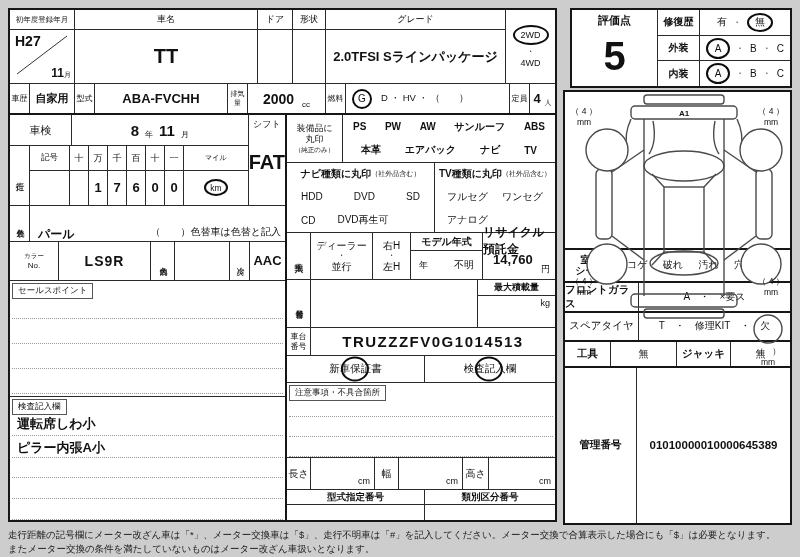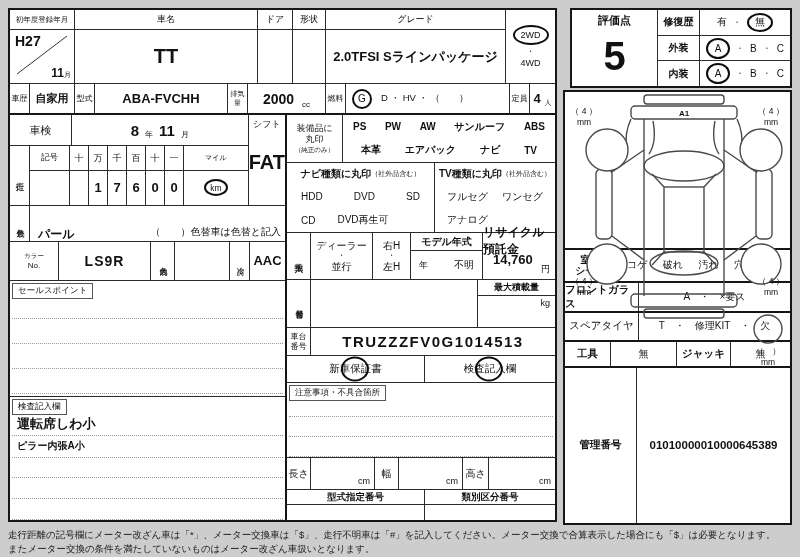--- a/index.html
+++ b/index.html
@@ -191,21 +191,21 @@
     <span class="tab">セールスポイント</span>
     <div class="dotted" style="height:20px;margin:0 2px"></div>
     <div class="dotted" style="height:25px;margin:0 2px"></div>
     <div class="dotted" style="height:25px;margin:0 2px"></div>
     <div class="dotted" style="height:25px;margin:0 2px"></div>
   </div>
 
   <div class="col" style="flex:1">
     <span class="tab">検査記入欄</span>
     <div class="dotted bold" style="height:21px;margin:0 2px;padding-left:5px;font-size:13px">運転席しわ小</div>
-    <div class="dotted bold" style="height:22px;margin:0 2px;padding-left:5px;font-size:10px;padding-top:3px">ピラー内張A小</div>
+    <div class="dotted bold" style="height:22px;margin:0 2px;padding-left:5px;font-size:13px;padding-top:3px">ピラー内張A小</div>
     <div class="dotted" style="height:20px;margin:0 2px"></div>
     <div class="dotted" style="height:21px;margin:0 2px"></div>
     <div class="dotted" style="height:21px;margin:0 2px"></div>
   </div>
 </div>
 
 <div class="abs box col" style="left:287px;top:115px;width:270px;height:407px;border-top:0;border-left:0">
 
   <div class="row bb" style="height:48px">
     <div class="col c br" style="width:56px;line-height:1.25">

